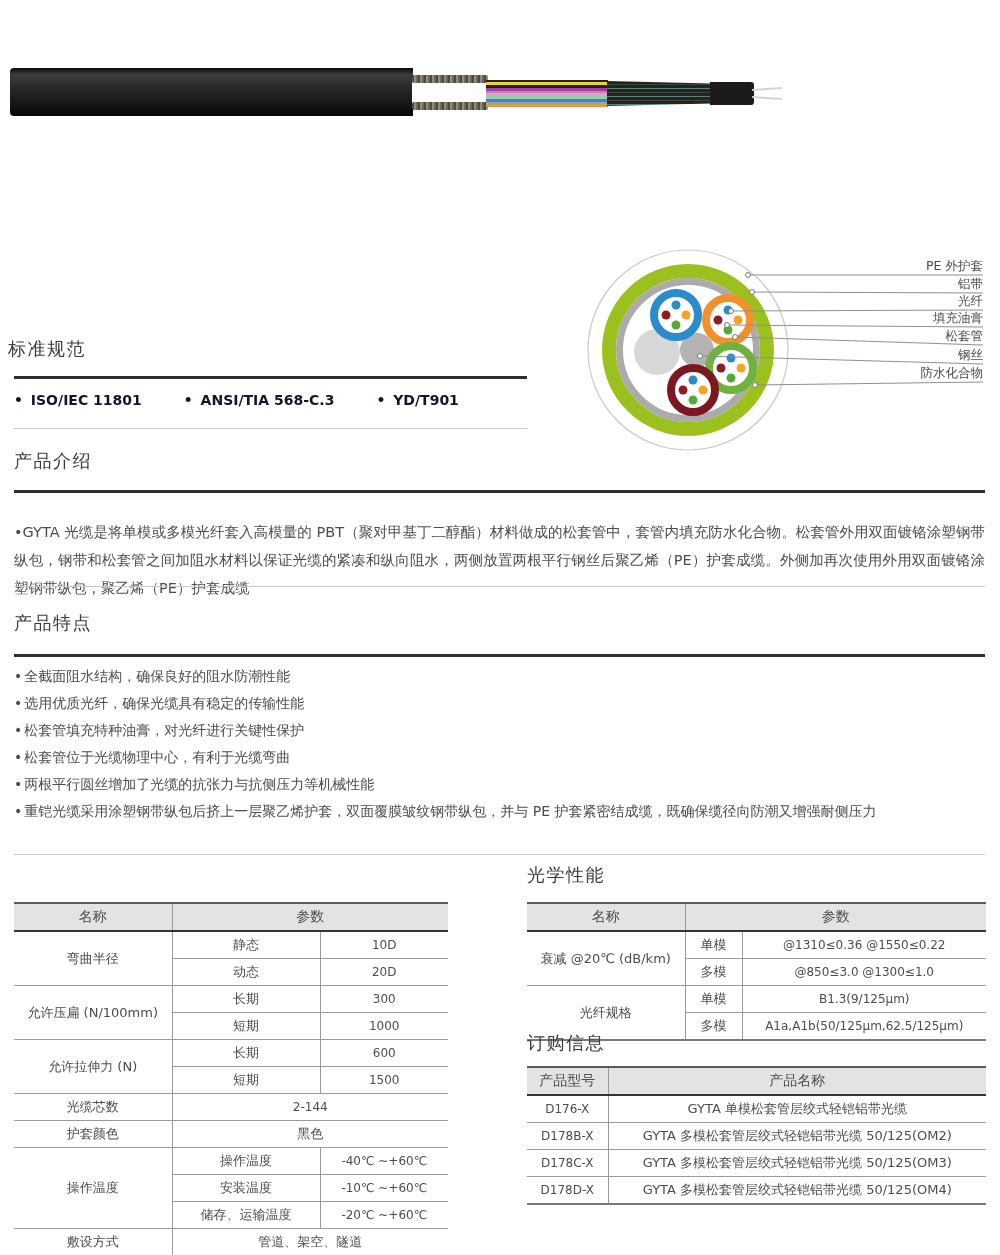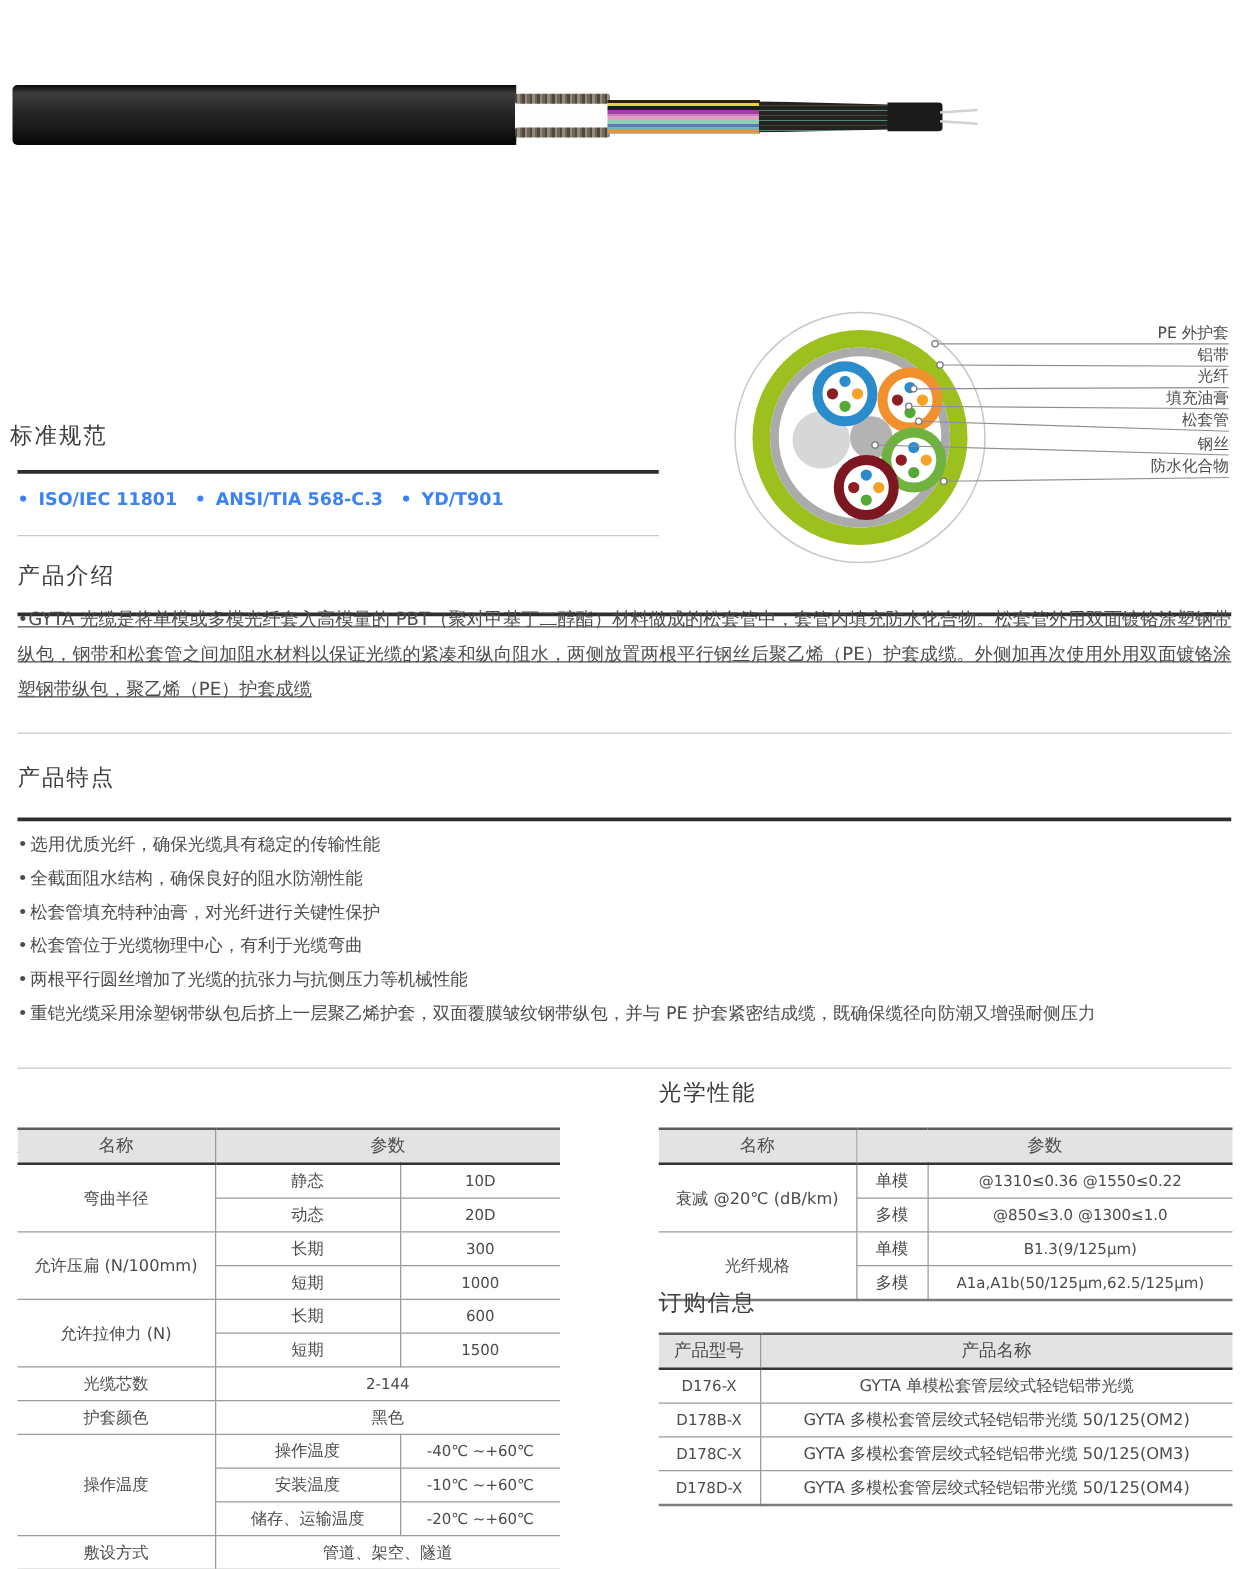--- a/index.html
+++ b/index.html
@@ -40,21 +40,21 @@
   .strand { position:absolute; height:2px; background:#d2d2d2; width:30px; left:742px; }
   .strand.s1 { top:22px; transform:rotate(-4deg); }
   .strand.s2 { top:31px; transform:rotate(4deg); }
 
   
   .sec-title { font-size:18px; color:#3c3c3c; letter-spacing:1.5px; line-height:1; }
   .rule-thick { border-top:3px solid #2e2e2e; height:0; }
   .rule-thin  { border-top:1px solid #c9c9c9; height:0; }
 
   
-  .std-list { display:flex; gap:14px; font-size:14px; color:#3b82f6; font-weight:600; }
+  .std-list { display:flex; gap:42px; font-size:14px; color:#0f172a; font-weight:600; }
   .std-item::before { content:"• "; font-weight:700; margin-right:3px; }
 
   
   .intro-text { font-size:14.5px; line-height:28px; color:#4c4c4c; text-align:justify; }
 
   
   .feat-list { font-size:14px; line-height:27px; color:#4c4c4c; }
   .feat-item { padding-left:14px; text-indent:-14px; }
   .feat-item::before { content:"•"; margin-right:2px; }
 
@@ -164,28 +164,28 @@
 <div class="abs rule-thick" style="left:14px; top:376px; width:513px;"></div>
 <div class="abs std-list" style="left:14px; top:392px;">
   <span class="std-item">ISO/IEC 11801</span>
   <span class="std-item">ANSI/TIA 568-C.3</span>
   <span class="std-item">YD/T901</span>
 </div>
 <div class="abs rule-thin" style="left:14px; top:428px; width:513px;"></div>
 
 <div class="abs sec-title" style="left:14px; top:452px;">产品介绍</div>
 <div class="abs rule-thick" style="left:14px; top:490px; width:971px;"></div>
-<div class="abs intro-text" style="left:14px; top:482px; width:971px;text-decoration:underline;">•GYTA 光缆是将单模或多模光纤套入高模量的 PBT（聚对甲基丁二醇酯）材料做成的松套管中，套管内填充防水化合物。松套管外用双面镀铬涂塑钢带纵包，钢带和松套管之间加阻水材料以保证光缆的紧凑和纵向阻水，两侧放置两根平行钢丝后聚乙烯（PE）护套成缆。外侧加再次使用外用双面镀铬涂塑钢带纵包，聚乙烯（PE）护套成缆</div>
+<div class="abs intro-text" style="left:14px; top:518px; width:971px;">•GYTA 光缆是将单模或多模光纤套入高模量的 PBT（聚对甲基丁二醇酯）材料做成的松套管中，套管内填充防水化合物。松套管外用双面镀铬涂塑钢带纵包，钢带和松套管之间加阻水材料以保证光缆的紧凑和纵向阻水，两侧放置两根平行钢丝后聚乙烯（PE）护套成缆。外侧加再次使用外用双面镀铬涂塑钢带纵包，聚乙烯（PE）护套成缆</div>
 <div class="abs rule-thin" style="left:14px; top:586px; width:971px;"></div>
 
 <div class="abs sec-title" style="left:14px; top:614px;">产品特点</div>
 <div class="abs rule-thick" style="left:14px; top:654px; width:971px;"></div>
 <div class="abs feat-list" style="left:14px; top:663px; width:971px;">
+  <div class="feat-item">全截面阻水结构，确保良好的阻水防潮性能</div>
   <div class="feat-item">选用优质光纤，确保光缆具有稳定的传输性能</div>
-  <div class="feat-item">全截面阻水结构，确保良好的阻水防潮性能</div>
   <div class="feat-item">松套管填充特种油膏，对光纤进行关键性保护</div>
   <div class="feat-item">松套管位于光缆物理中心，有利于光缆弯曲</div>
   <div class="feat-item">两根平行圆丝增加了光缆的抗张力与抗侧压力等机械性能</div>
   <div class="feat-item">重铠光缆采用涂塑钢带纵包后挤上一层聚乙烯护套，双面覆膜皱纹钢带纵包，并与 PE 护套紧密结成缆，既确保缆径向防潮又增强耐侧压力</div>
 </div>
 <div class="abs rule-thin" style="left:14px; top:854px; width:971px;"></div>
 
 <div class="abs sec-title" style="left:14px; top:866px;margin-top:48px;">物理性能</div>
 <table class="abs tbl-physical" style="left:14px; top:902px; width:434px;">
   <colgroup>

